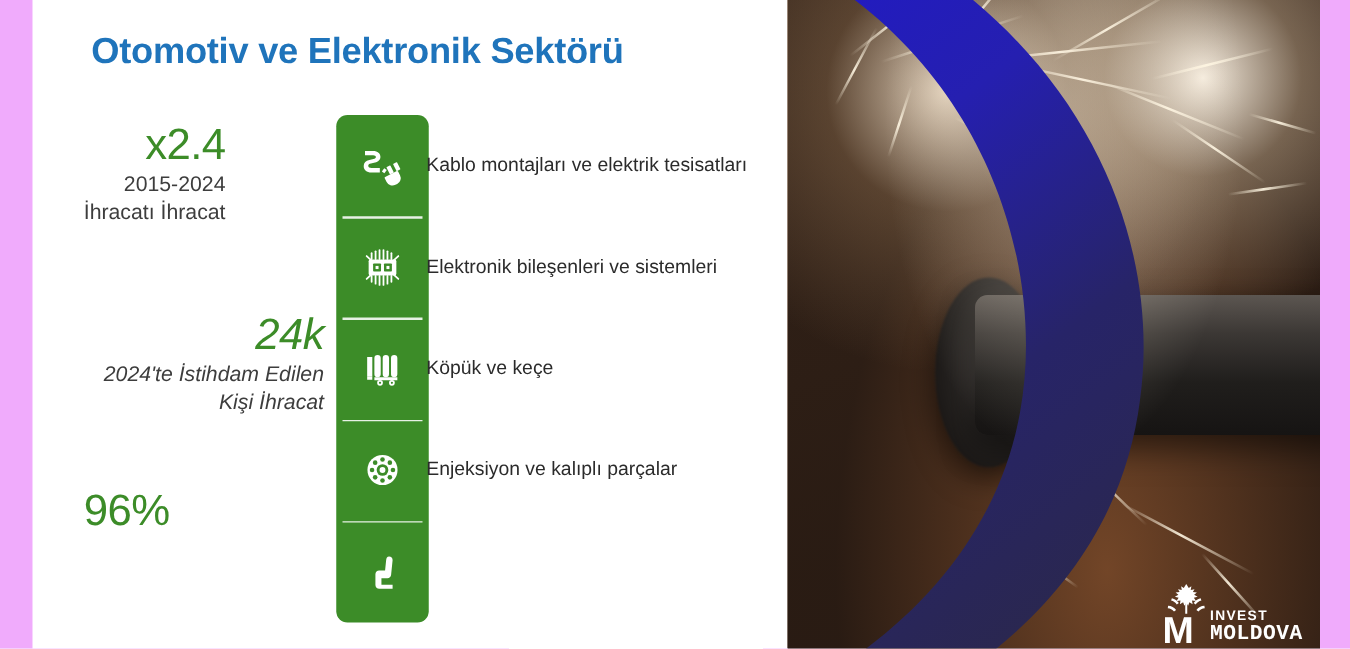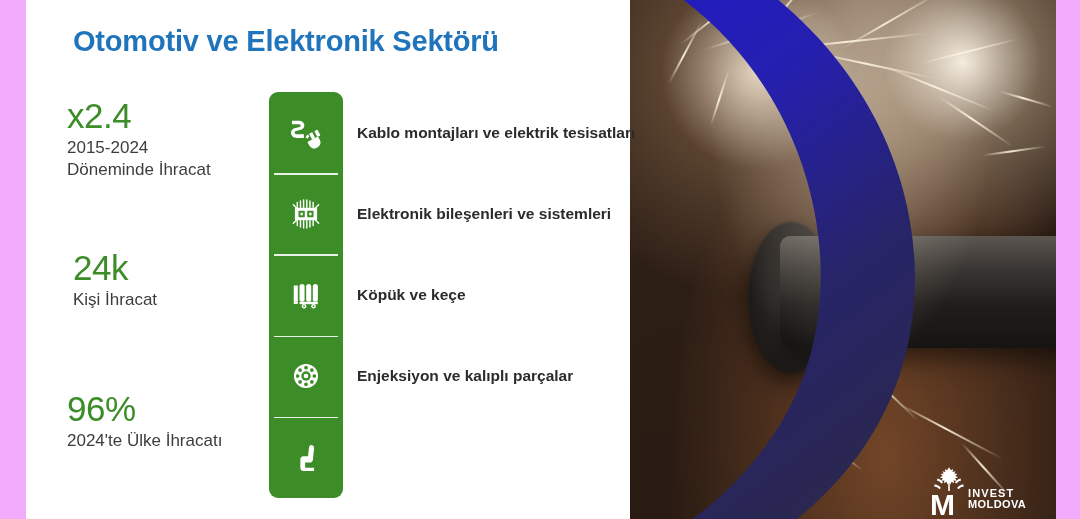--- a/index.html
+++ b/index.html
@@ -123,35 +123,35 @@
     color: #1f74bb;
     white-space: nowrap;
   }
 
   .stats {
     position: absolute;
     left: 41px;
     top: 97px;
     width: 215px;
   }
-  .stat { margin-bottom: 0; }
+  .stat { margin-bottom: 0; text-align: right; }
   .stat-value {
     font-size: 35px;
     color: #3c8c28;
     line-height: 1.08;
     letter-spacing: -0.5px;
   }
   .stat-caption {
     font-size: 17px;
     color: #3d3d3d;
     line-height: 1.32;
     margin-top: 2px;
   }
   .stat-1 { position: absolute; left: 0; top: 0; }
-  .stat-2 { position: absolute; left: 6px; top: 152px; }
+  .stat-2 { position: absolute; left: 16px; top: 152px; font-style: italic; }
   .stat-3 { position: absolute; left: 0; top: 293px; }
 
   
   .green-col {
     position: absolute;
     left: 243px;
     top: 92px;
     width: 74px;
     height: 406px;
     background: #3c8c28;
@@ -171,25 +171,24 @@
     right: 5px;
     top: 0;
     height: 1.5px;
     background: rgba(255,255,255,0.88);
   }
   .green-cell svg { display: block; }
 
   
   .list-labels {
     position: absolute;
-    left: 331px;
+    left: 315px;
     top: 92px;
     width: 330px;
     height: 406px;
-    font-weight: bold;
   }
   .list-label {
     position: absolute;
     left: 0;
     height: 81.2px;
     display: flex;
     align-items: center;
     font-size: 15.5px;
     color: #2b2b2b;
     white-space: nowrap;
@@ -220,24 +219,25 @@
     top: 22px;
     line-height: 1.02;
   }
   .logo-invest {
     font-size: 11px;
     font-weight: bold;
     letter-spacing: 1.1px;
     color: #ffffff;
   }
   .logo-moldova {
-    font-size: 11px;
+    font-size: 17px;
     font-weight: bold;
     letter-spacing: 0.4px;
     color: #ffffff;
+    font-family: Liberation Mono, monospace;
   }
 </style>
 </head>
 <body>
 
 <div id="slide-root">
 
   <div class="slide-canvas">
 
     <div class="photo-panel">
@@ -293,36 +293,34 @@
     </div>
 
     <div class="title">Otomotiv ve Elektronik Sektörü</div>
 
     <div class="stats">
 
       <div class="stat stat-1">
         <div class="stat-value">x2.4</div>
         <div class="stat-caption">
           <div>2015-2024</div>
-          <div>Döneminde İhracat</div>
+          <div>İhracatı İhracat</div>
         </div>
       </div>
 
       <div class="stat stat-2">
         <div class="stat-value">24k</div>
         <div class="stat-caption">
+          <div>2024'te İstihdam Edilen</div>
           <div>Kişi İhracat</div>
         </div>
       </div>
 
       <div class="stat stat-3">
         <div class="stat-value">96%</div>
-        <div class="stat-caption">
-          <div>2024'te Ülke İhracatı</div>
-        </div>
       </div>
 
     </div>
 
     <div class="green-col">
 
       <div class="green-cell">
         <span>
           <svg width="38" height="38" viewBox="0 0 48 48" fill="#ffffff">
             <path d="M14.5 8.5c4.6 0 7.4 2.6 7.4 5.9 0 3.2-2.4 5.2-5.4 5.8l-4.2.9c-1.8.4-2.7 1.1-2.7 2.3 0 1.4 1.3 2.3 3.3 2.3h8.4v4.6H12.8c-4.8 0-7.8-2.7-7.8-6.6 0-3.3 2.2-5.4 5.7-6.1l4.1-.9c1.7-.4 2.5-1.1 2.5-2.1 0-1.1-1-1.8-2.8-1.8H6.3V8.5z"></path>

